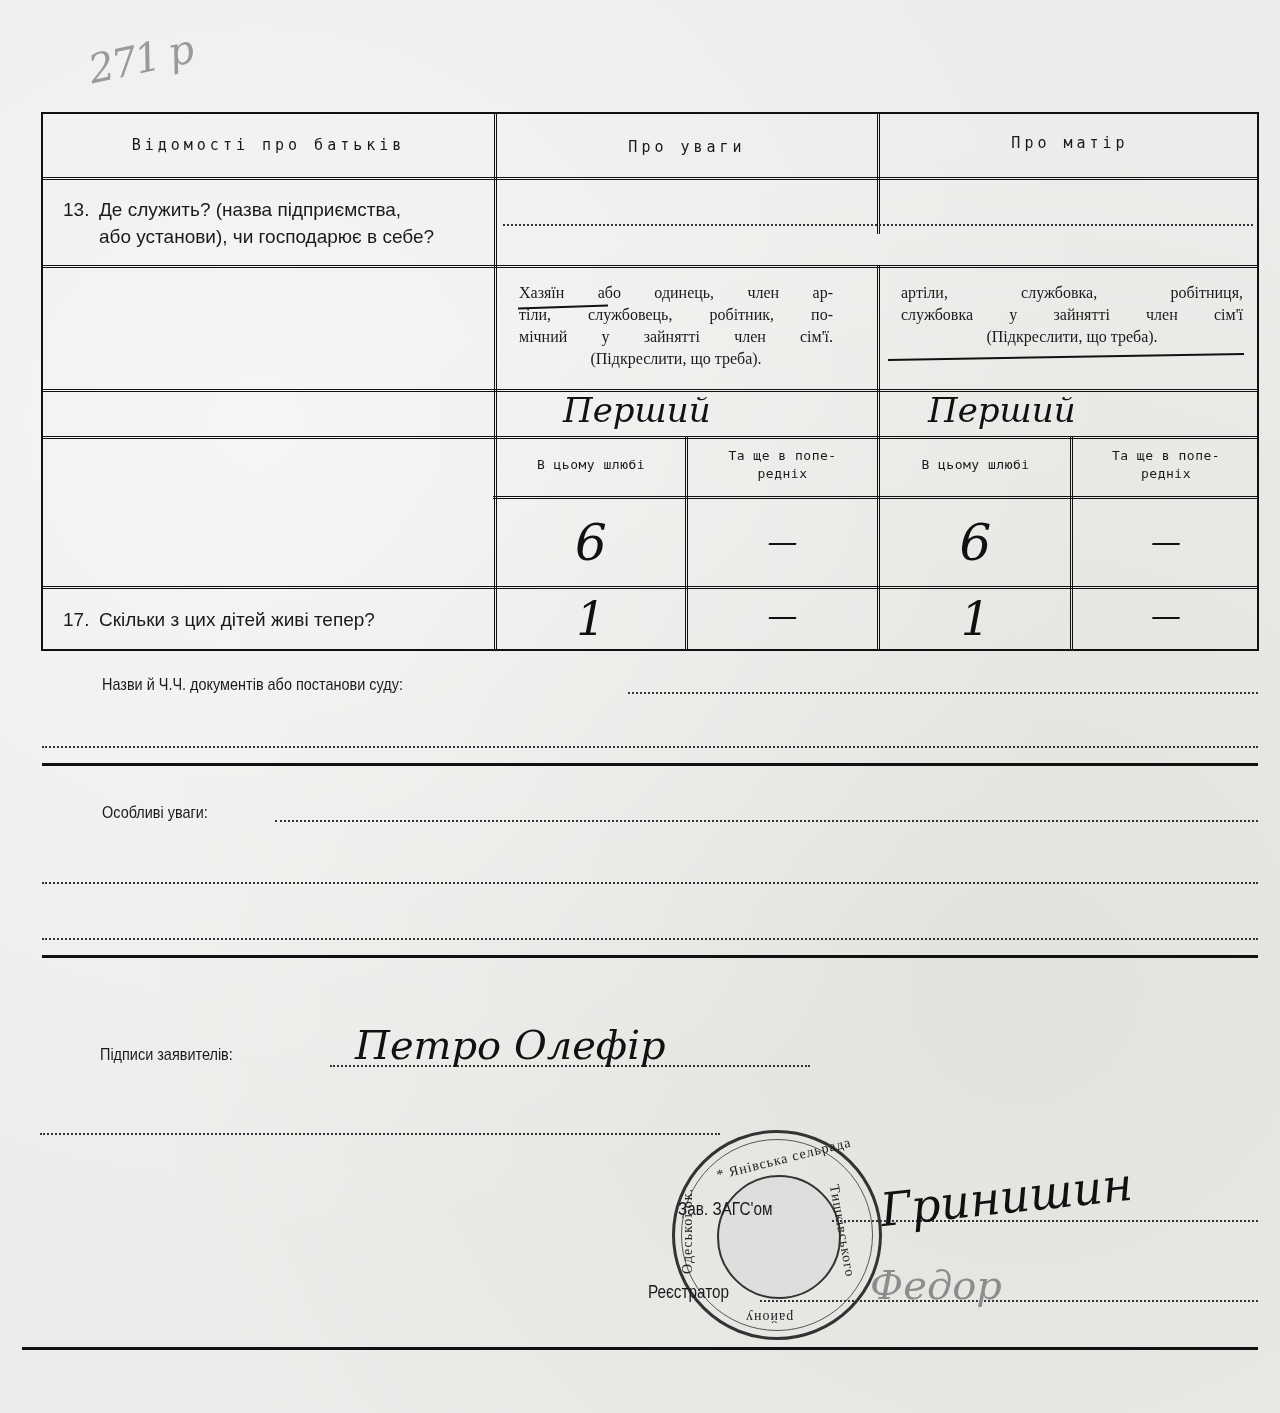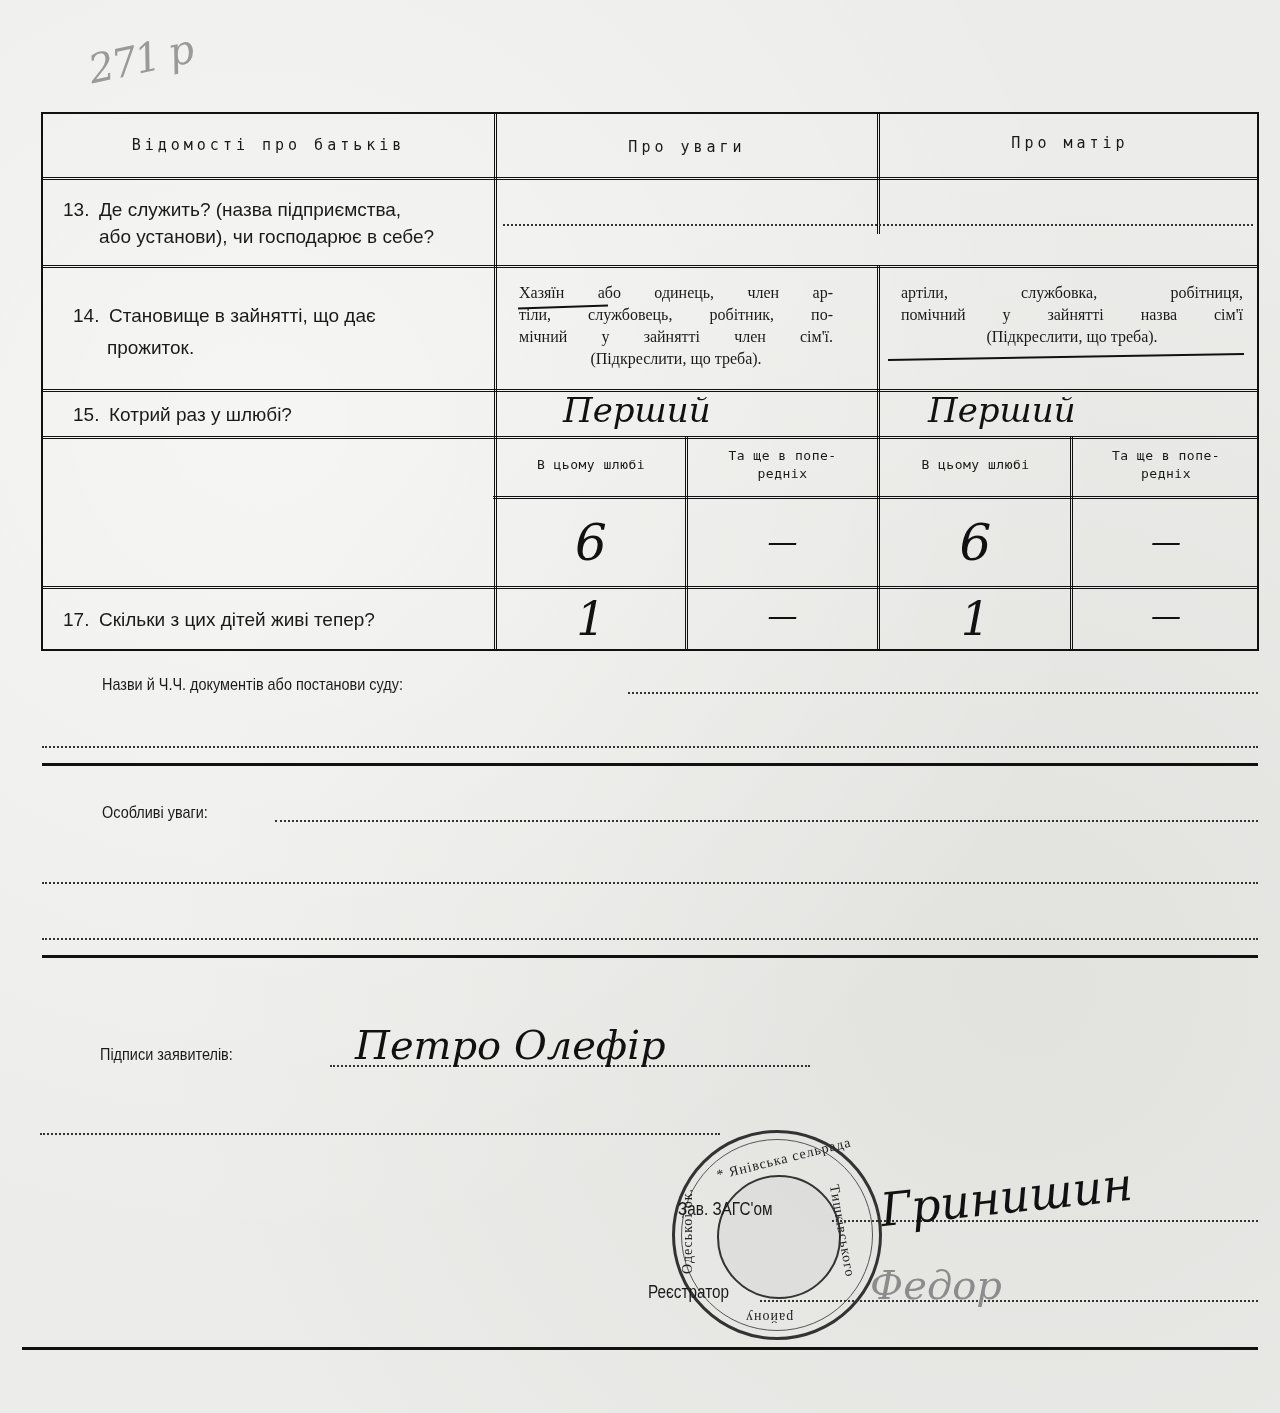--- a/index.html
+++ b/index.html
@@ -74,41 +74,34 @@
   <div class="cell hdr" style="left:0; top:22px; width:451px;">Відомості про батьків</div>
   <div class="cell hdr" style="left:454px; top:24px; width:380px;">Про уваги</div>
   <div class="cell hdr" style="left:838px; top:20px; width:378px;">Про матір</div>
 
   <div class="cell q" style="left:20px; top:82px; width:430px;">
     <span class="num">13.</span><span>Де служить? (назва підприємства,</span><br>
     <span class="num"></span><span>або установи), чи господарює в себе?</span>
   </div>
   <div class="dots" style="left:460px; top:110px; width:750px;"></div>
 
-  <div class="cell q" style="left:30px; top:188px; width:420px;">
-    <span class="num">14.</span><span>Становище в зайнятті, що дає</span><br>
-    <span class="num" style="width:34px;"></span><span style="line-height:38px">прожиток.</span>
-  </div>
   <div class="cell opt" style="left:476px; top:168px; width:314px;">
     <span style="display:block">Хазяїн або одинець, член ар-</span>
     <span style="display:block">тіли, службовець, робітник, по-</span>
     <span style="display:block">мічний у зайнятті член сім'ї.</span>
     <span class="last">(Підкреслити, що треба).</span>
   </div>
   <div style="position:absolute; left:475px; top:192px; width:90px; border-top:2px solid #111; transform:rotate(-2deg);"></div>
   <div class="cell opt" style="left:858px; top:168px; width:342px;">
     <span style="display:block">артіли, службовка, робітниця,</span>
-    <span style="display:block">помічний у зайнятті назва сім'ї</span>
+    <span style="display:block">службовка у зайнятті член сім'ї</span>
     <span class="last">(Підкреслити, що треба).</span>
   </div>
   <div style="position:absolute; left:845px; top:242px; width:356px; border-top:2px solid #111; transform:rotate(-1deg);"></div>
 
-  <div class="cell q" style="left:30px; top:287px; width:420px;">
-    <span class="num">15.</span><span>Котрий раз у шлюбі?</span>
-  </div>
   <div class="cell hand" style="left:520px; top:276px; width:260px; font-size:34px;">Перший</div>
   <div class="cell hand" style="left:885px; top:276px; width:260px; font-size:34px;">Перший</div>
 
   <div class="cell sub" style="left:454px; top:342px; width:188px;">В цьому шлюбі</div>
   <div class="cell sub" style="left:645px; top:333px; width:189px;">
     <span>Та ще в попе-</span><br>
     <span>редніх</span>
   </div>
   <div class="cell sub" style="left:838px; top:342px; width:189px;">В цьому шлюбі</div>
   <div class="cell sub" style="left:1030px; top:333px; width:186px;">

